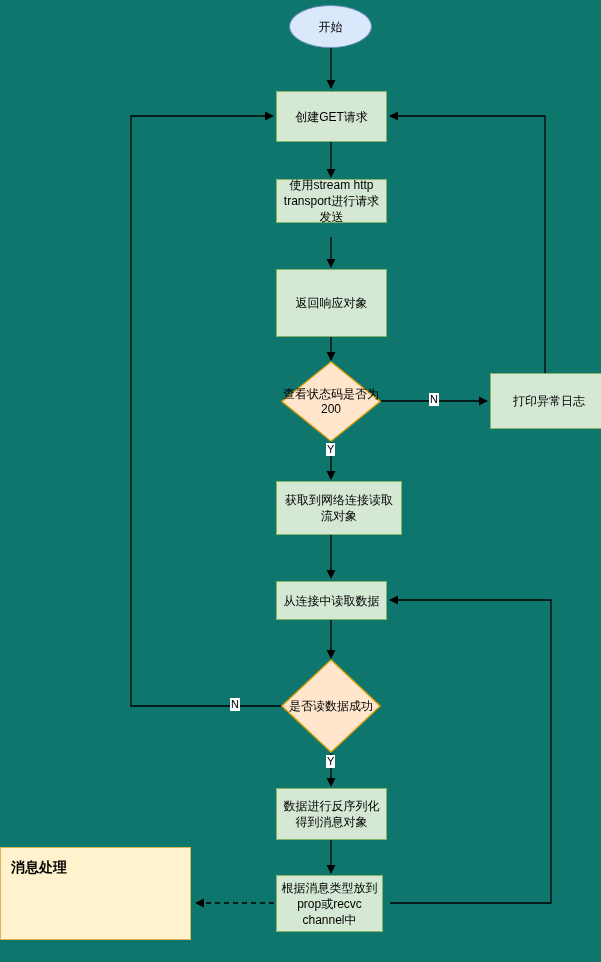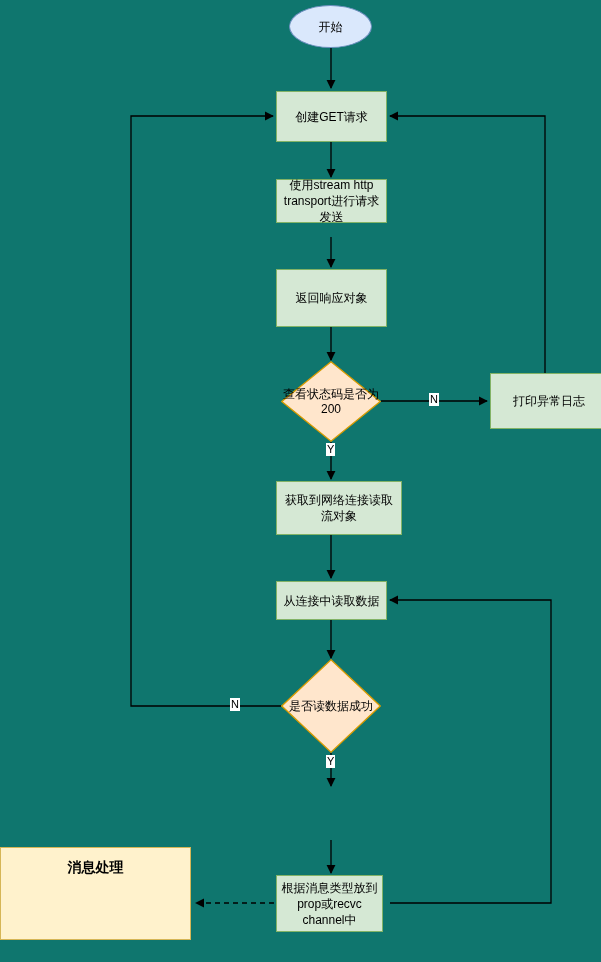--- a/index.html
+++ b/index.html
@@ -56,21 +56,20 @@
     font-size: 11.5px;
     line-height: 15px;
   }
   .note-title {
     font-weight: bold;
     font-size: 14px;
     line-height: 18px;
     display: block;
     margin-bottom: 12px;
     color: #000;
-    text-align: center;
   }
   .note-body {
     display: block;
     color: #000;
   }
   .node-decision-wrap {
     position: absolute;
     z-index: 2;
   }
   .node-decision-shape {
@@ -155,21 +154,21 @@
   </div>
 
   <div class="node node-process" style="left:276px; top:91px; width:111px; height:51px;">
     <span class="inner">创建GET请求</span>
   </div>
 
   <div class="node node-process" style="left:276px; top:179px; width:111px; height:44px;">
     <span class="inner">使用stream http transport进行请求发送</span>
   </div>
 
-  <div class="node node-process" style="left:276px; top:269px; width:111px; height:58px;">
+  <div class="node node-process" style="left:276px; top:269px; width:111px; height:68px;">
     <span class="inner">返回响应对象</span>
   </div>
 
   <div class="node-decision-wrap" style="left:281px; top:361px; width:100px; height:81px;">
     <svg class="node-decision-shape" viewBox="0 0 100 81" preserveAspectRatio="none">
       <polygon points="50,0.8 99.2,40.5 50,80.2 0.8,40.5" fill="#ffe6cc" stroke="#d79b00" stroke-width="1.3"></polygon>
     </svg>
     <div class="node-decision-label">
       <span>查看状态码是否为200</span>
     </div>
@@ -189,20 +188,23 @@
 
   <div class="node-decision-wrap" style="left:281px; top:659px; width:100px; height:94px;">
     <svg class="node-decision-shape" viewBox="0 0 100 94" preserveAspectRatio="none">
       <polygon points="50,0.8 99.2,47 50,93.2 0.8,47" fill="#ffe6cc" stroke="#d79b00" stroke-width="1.3"></polygon>
     </svg>
     <div class="node-decision-label">
       <span>是否读数据成功</span>
     </div>
   </div>
 
+  <div class="node node-process" style="left:276px; top:788px; width:111px; height:52px;">
+    <span class="inner">数据进行反序列化得到消息对象</span>
+  </div>
 
   <div class="node node-process" style="left:276px; top:875px; width:107px; height:57px;">
     <span class="inner">根据消息类型放到prop或recvc channel中</span>
   </div>
 
   <div class="node node-note" style="left:0px; top:847px; width:191px; height:93px;">
     <span class="note-title">消息处理</span>
   </div>
 
   <div class="edge-label" style="left:429px; top:393px;">

